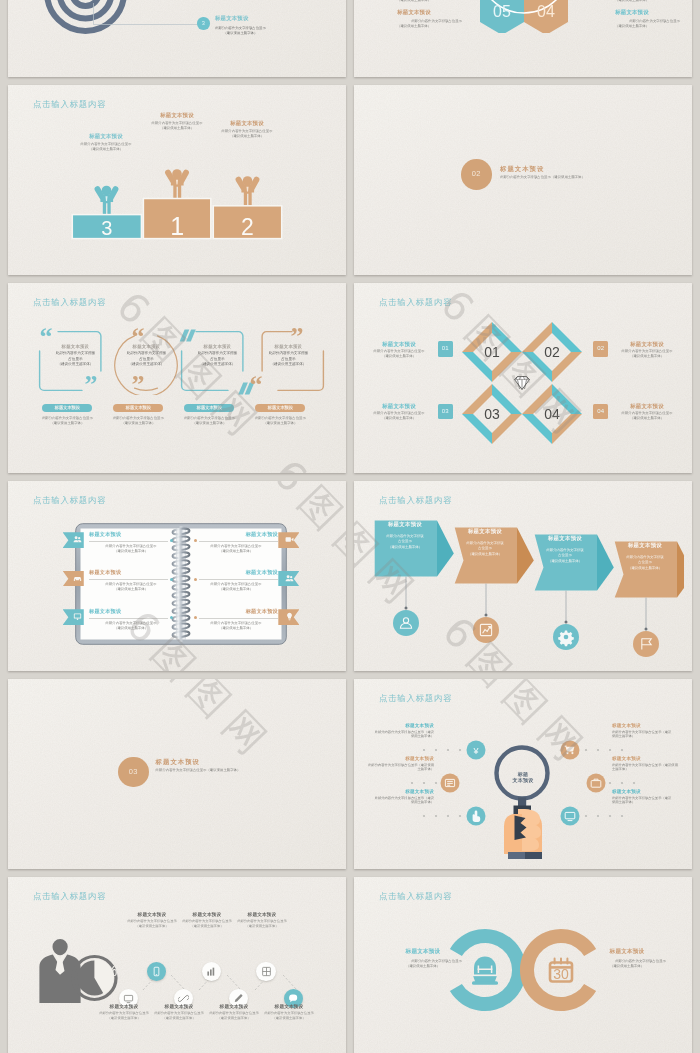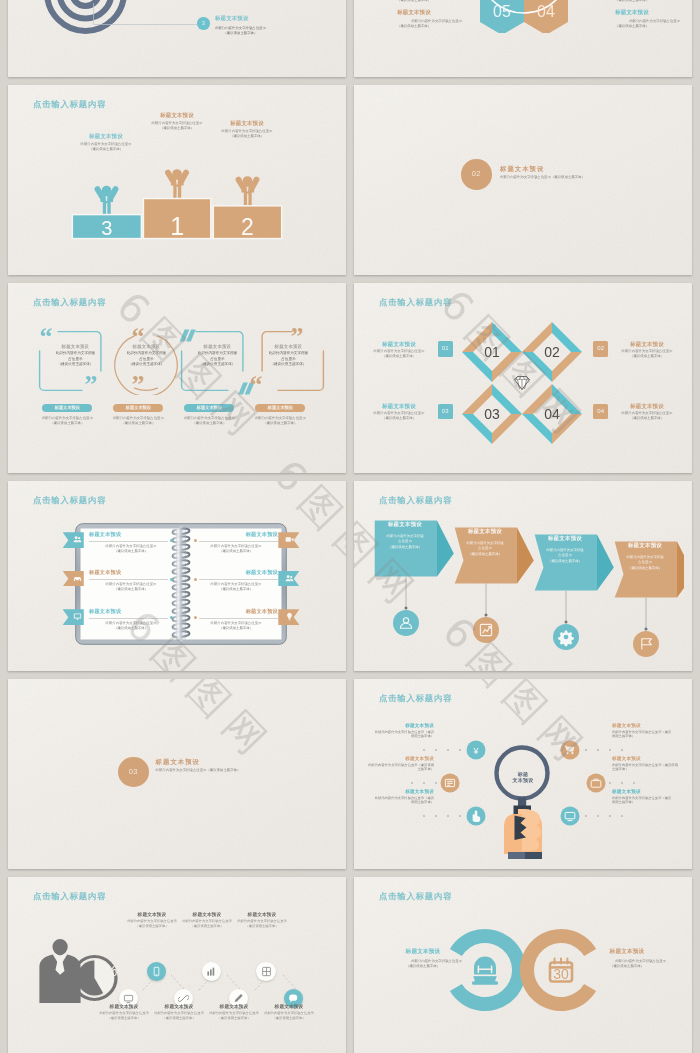--- a/index.html
+++ b/index.html
@@ -8,21 +8,21 @@
 .stage{position:absolute;left:0;top:0;width:700px;height:1053px;}
 .slide{position:absolute;width:338px;height:190px;overflow:hidden;
   background:#f1eee9;box-shadow:0 1px 2px rgba(95,90,82,.40);}
 .paper{position:absolute;left:0;top:0;width:100%;height:100%;
   background:linear-gradient(155deg,#f6f4f0 0%,#f2efeb 45%,#eeebe6 100%);}
 .grain{position:absolute;left:0;top:0;width:100%;height:100%;opacity:.5;mix-blend-mode:multiply;}
 .wmlayer{position:absolute;left:0;top:0;width:700px;height:1053px;overflow:hidden;pointer-events:none;z-index:1;}
 .wm{position:absolute;font-weight:400;color:rgba(140,138,132,.28);white-space:nowrap;
   letter-spacing:11px;font-family:"DejaVu Sans",sans-serif;font-size:40px;line-height:1;
   transform-origin:0 0;transform:rotate(46deg);}
-.ttl{position:absolute;color:#81c3cc;font-size:8.4px;font-weight:700;letter-spacing:.8px;
+.ttl{position:absolute;color:#81c3cc;font-size:8.4px;font-weight:400;letter-spacing:.8px;
   left:25px;top:14px;}
 .h1{font-size:5.4px;font-weight:700;letter-spacing:.2px;margin:0;}
 .bd{font-size:3.4px;line-height:1.55;color:#7d7d7a;letter-spacing:0;margin:0;}
 .teal{color:#62bcc8}.tan{color:#cf9f74}
 .ctr{text-align:center}
 .abs{position:absolute}
 svg{display:block}
 .qm{font-family:"Liberation Serif",serif;font-size:26px;line-height:1;font-weight:700;}
 .sqbadge{width:15.4px;height:15.4px;border-radius:1.5px;color:#e9f6f8;font-size:6px;line-height:15.4px;text-align:center;}
 .nbflag{width:21.2px;height:15.7px;color:#f7f5f2;text-align:center;

